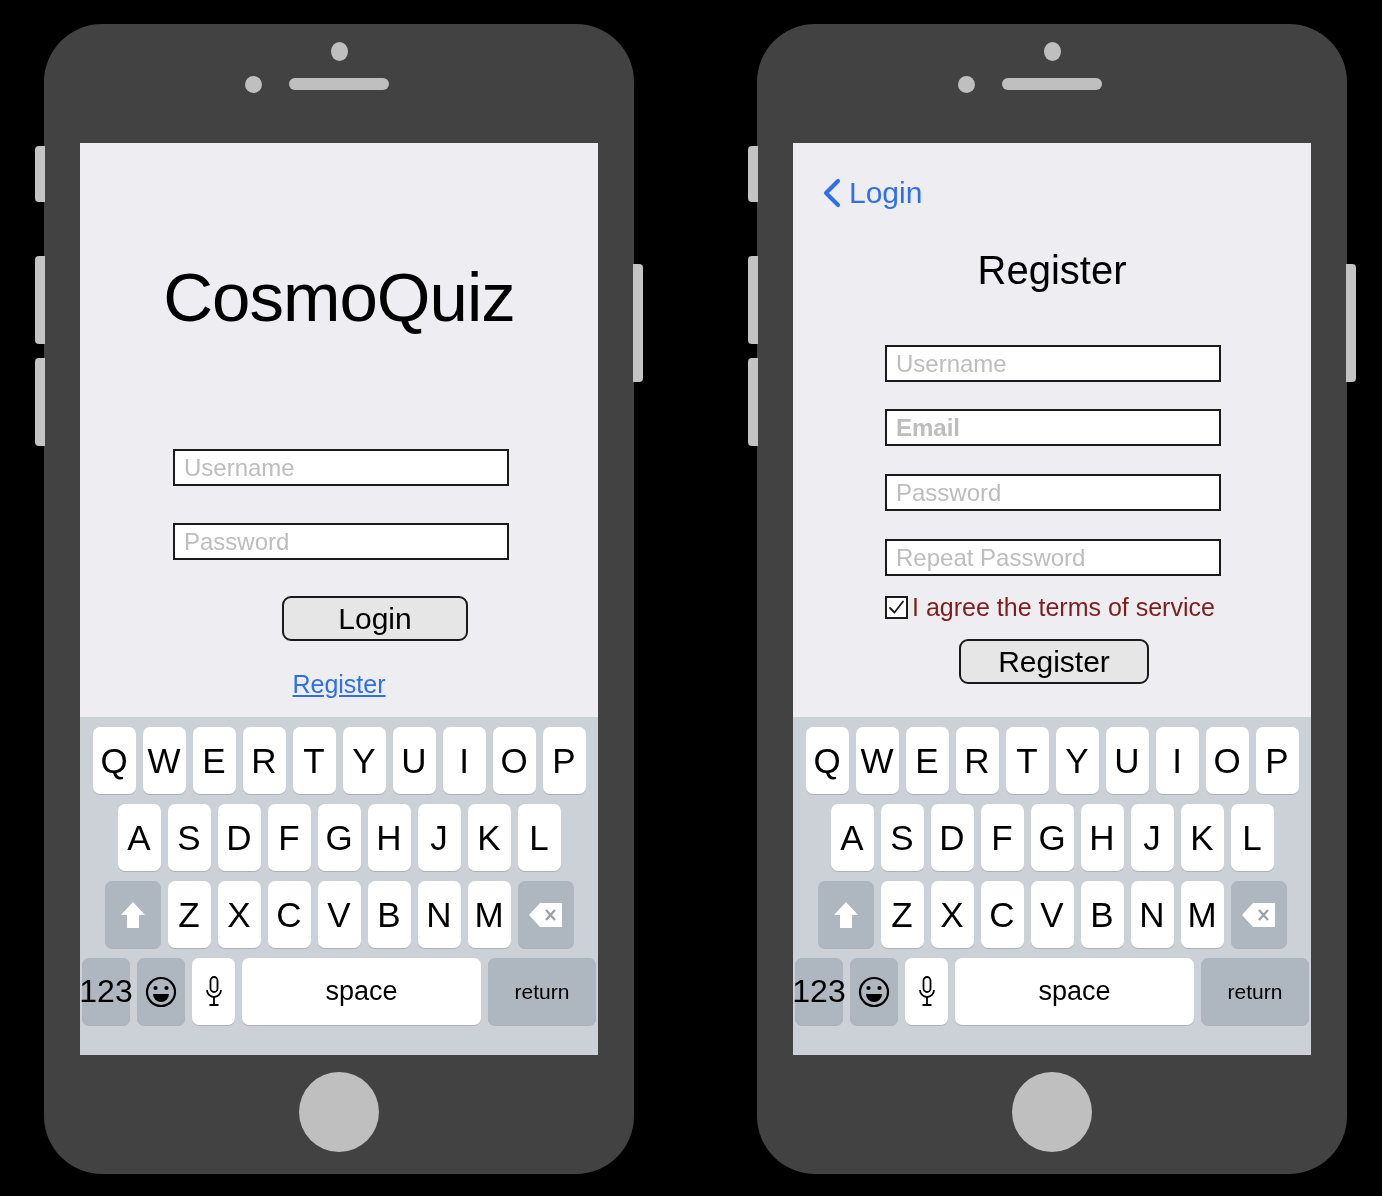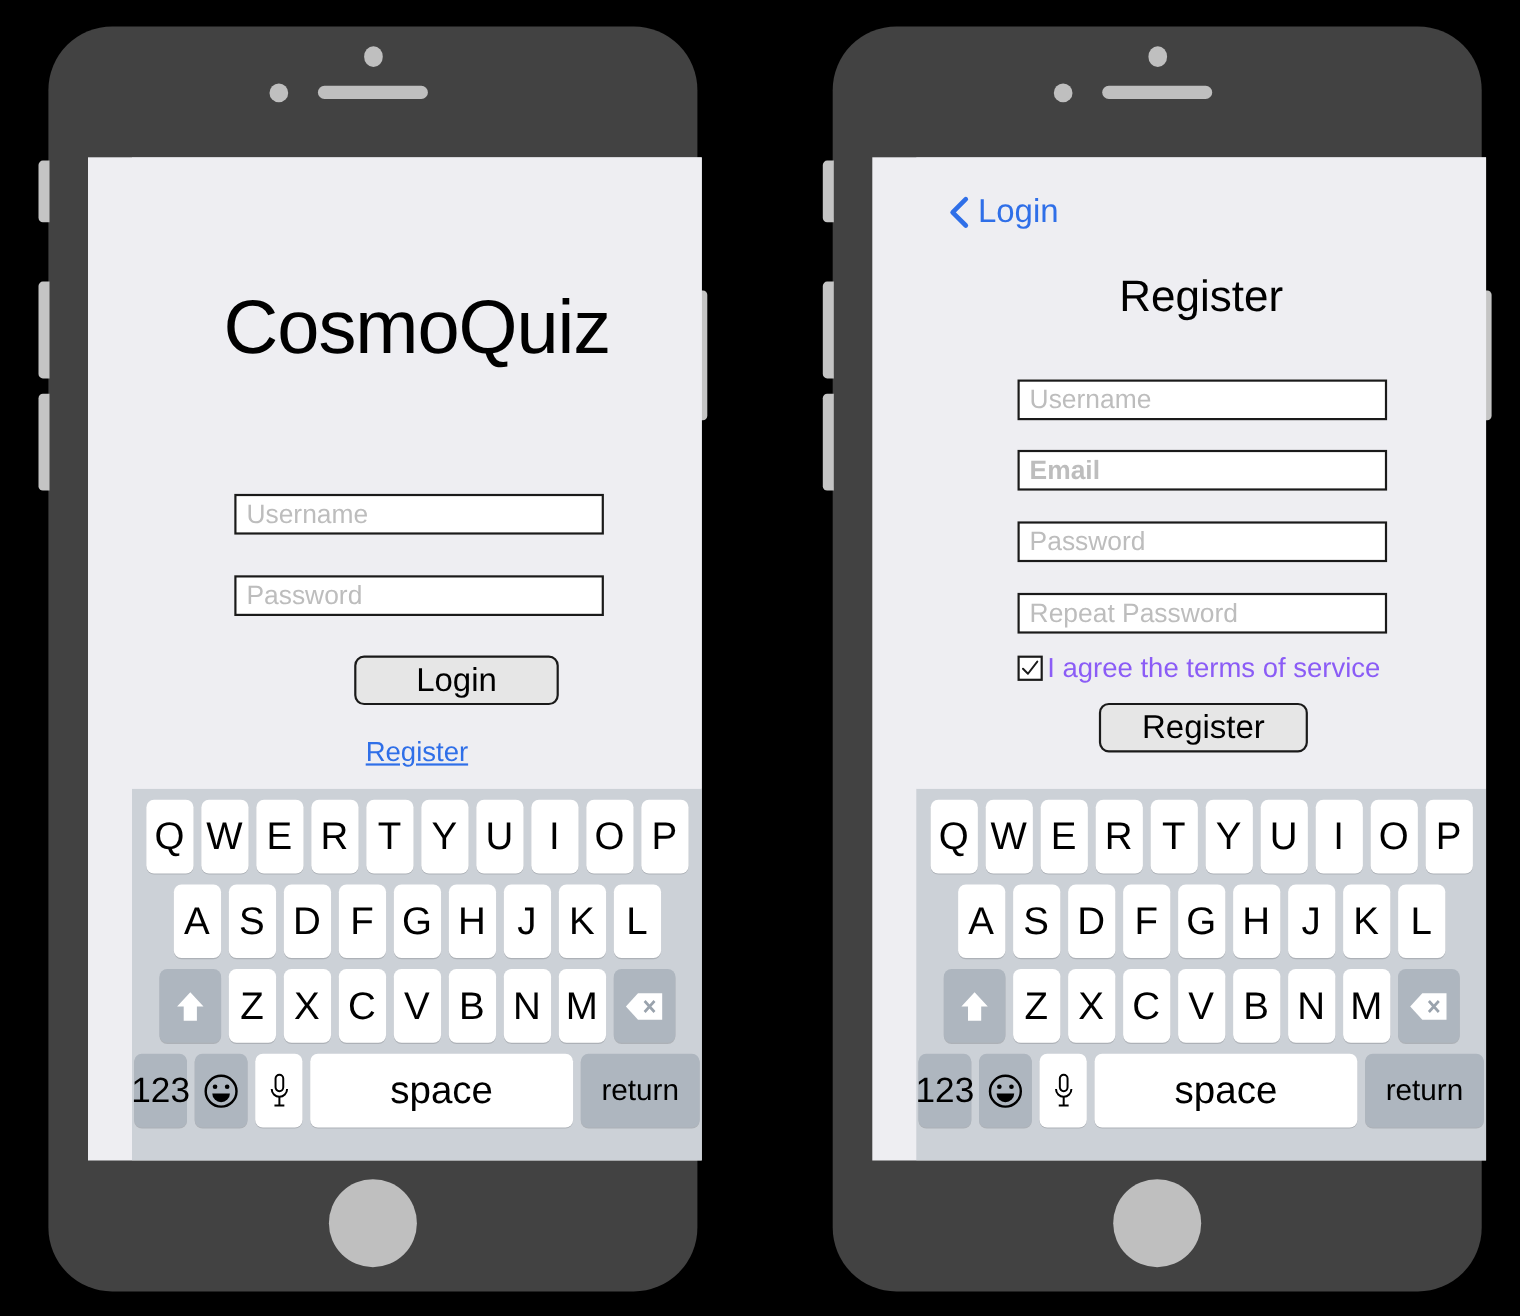--- a/index.html
+++ b/index.html
@@ -89,21 +89,20 @@
   .screen {
     position: absolute;
     left: 36px;
     top: 119px;
     width: 518px;
     height: 912px;
     background: #eeeef2;
     overflow: hidden;
     display: flex;
     flex-direction: column;
-    padding-left: 40px;
   }
   .app-area {
     position: relative;
     flex: 1 1 auto;
     background: #eeeef2;
   }
 
   
   .app-title {
     position: absolute;
@@ -180,21 +179,21 @@
   .reg-f3 { left: 92px; top: 331px; width: 336px; height: 37px; }
   .reg-f4 { left: 92px; top: 396px; width: 336px; height: 37px; }
 
   .terms-row {
     position: absolute;
     left: 92px;
     top: 450px;
     display: flex;
     align-items: center;
     font-size: 25px;
-    color: #8b5cf6;
+    color: #7f1d1d;
   }
   .checkbox {
     width: 23px; height: 23px;
     border: 2px solid #1a1a1a;
     box-sizing: border-box;
     background: #fff;
     margin-right: 4px;
     display: flex;
     align-items: center;
     justify-content: center;
@@ -237,22 +236,22 @@
   }
   .krow.r2 .key { width: 43px; }
   .key.gray {
     background: #aeb6bf;
   }
   .key.shift { width: 56px; }
   .key.bksp  { width: 56px; }
   .key.num   { width: 48px; font-size: 32px; }
   .key.emoji { width: 48px; font-size: 30px; }
   .key.mic   { width: 43px; }
-  .key.space { flex: 1 1 auto; font-size: 35px; }
-  .key.ret   { width: 108px; font-size: 27px; }
+  .key.space { flex: 1 1 auto; font-size: 27px; }
+  .key.ret   { width: 108px; font-size: 21px; }
 
   .shift-arrow {
     width: 26px; height: 30px;
   }
   .bksp-shape {
     width: 36px; height: 28px;
   }
   .mic-glyph { width: 20px; height: 34px; }
   .emoji-glyph { width: 34px; height: 34px; }
 </style>

